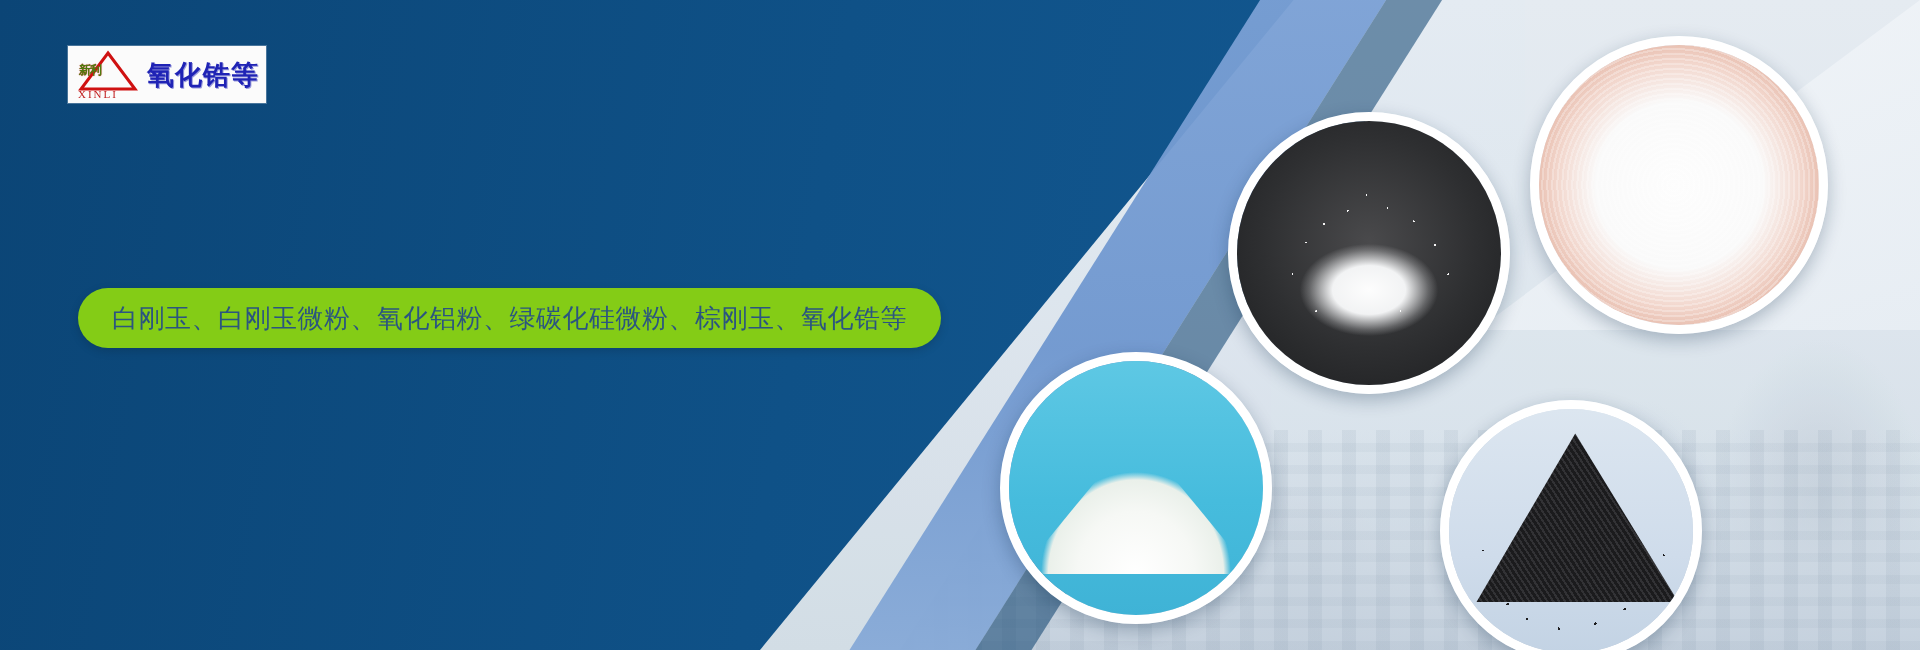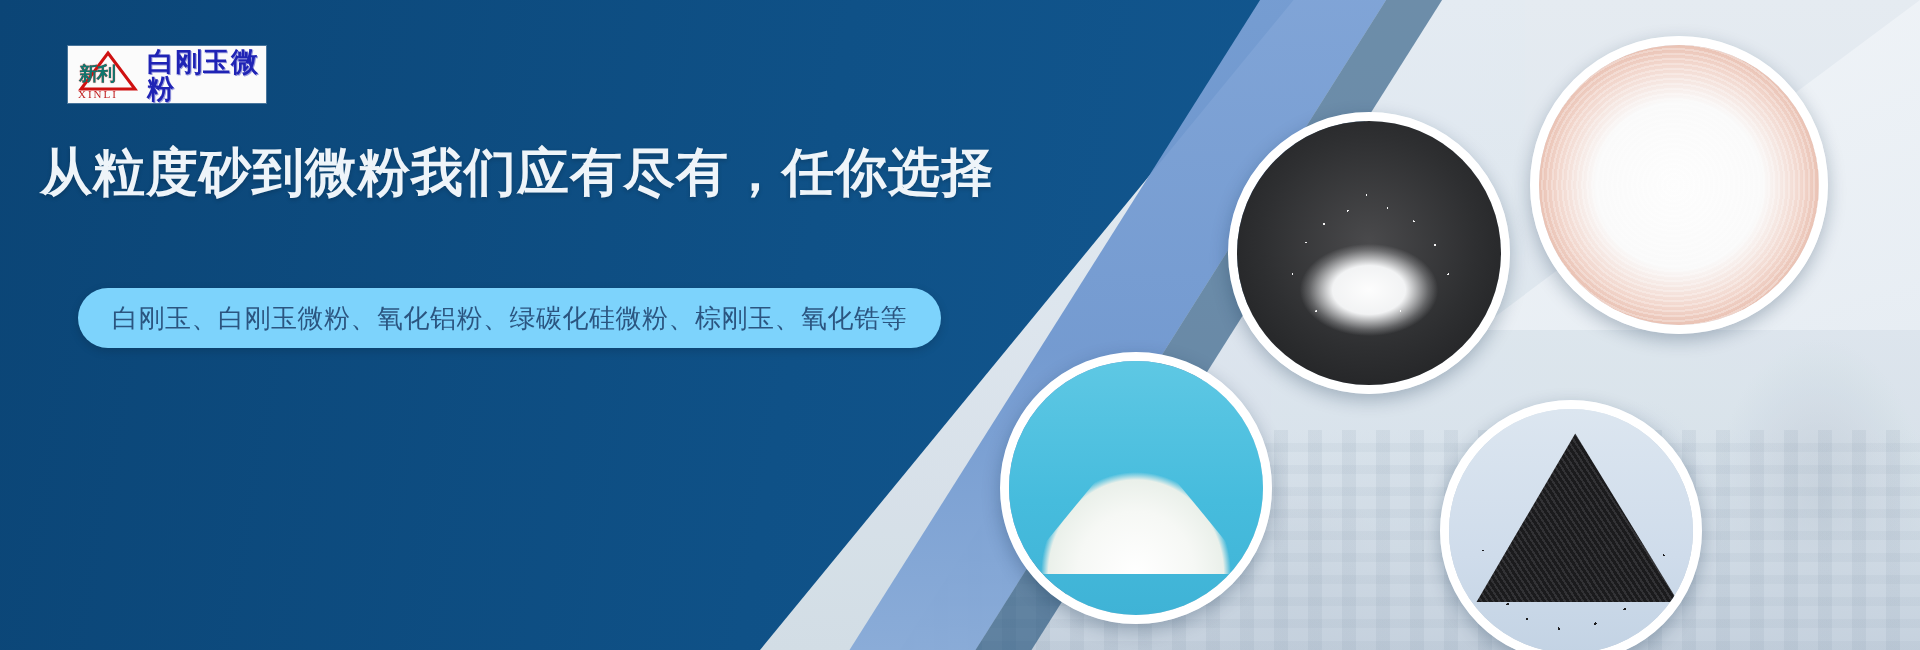--- a/index.html
+++ b/index.html
@@ -76,21 +76,21 @@
     box-shadow:0 0 0 1px rgba(255,255,255,.25);
   }
   .logo-mark{
     position:relative;width:66px;height:53px;margin-left:7px;flex:none;
   }
   .tri{
     position:absolute;left:3px;top:2px;width:60px;height:42px;
   }
   .logo-cn{
     position:absolute;left:4px;top:16px;
-    font-size:19px;font-weight:bold;color:#0f766e;
+    font-size:12px;font-weight:bold;color:#4d7c0f;
     letter-spacing:-1px;line-height:1;
     font-family:"DejaVu Sans","Liberation Sans",sans-serif;
     text-shadow:0 0 1px #cf1111;
   }
   .logo-py{
     position:absolute;left:3px;top:41px;width:60px;
     text-align:left;
     font-size:11px;color:#c02020;letter-spacing:2px;line-height:1;
     font-family:"Liberation Serif",serif;
   }
@@ -107,21 +107,21 @@
     font-size:52px;font-weight:bold;color:#eef4f9;
     letter-spacing:1px;line-height:1.15;white-space:nowrap;
     font-family:"DejaVu Sans","Liberation Sans",sans-serif;
     text-shadow:0 2px 4px rgba(0,0,0,.18);
   }
 
   
   .pill{
     position:absolute;left:78px;top:288px;
     height:60px;min-width:840px;
-    background:#7dd3fc;
+    background:#84cc16;
     border-radius:34px;
     display:flex;align-items:center;justify-content:center;
     box-shadow:0 3px 10px rgba(0,0,0,.15);
     padding:0 34px;box-sizing:border-box;
   }
   .pill-text{
     font-size:26px;color:#2b5580;letter-spacing:.5px;white-space:nowrap;
     font-family:"DejaVu Sans","Liberation Sans",sans-serif;
   }
 
@@ -230,24 +230,23 @@
   <div class="bg-wedge"></div>
 
   <div class="logo">
     <div class="logo-mark">
       <svg class="tri" viewBox="0 0 60 42">
         <polygon points="30,3 57,39 3,39" fill="none" stroke="#cf1111" stroke-width="3"></polygon>
       </svg>
       <div class="logo-cn">新利</div>
       <div class="logo-py">XINLI</div>
     </div>
-    <div class="logo-text">白刚玉微粉</div>
-  </div>
-
-  <div class="headline">从粒度砂到微粉我们应有尽有，任你选择</div>
+    <div class="logo-text">氧化锆等</div>
+  </div>
+
 
   <div class="pill">
     <span class="pill-text">白刚玉、白刚玉微粉、氧化铝粉、绿碳化硅微粉、棕刚玉、氧化锆等</span>
   </div>
 
 
   <div class="circle" id="circle-white-fused-alumina">
     <div class="inner"></div>
   </div>
 

